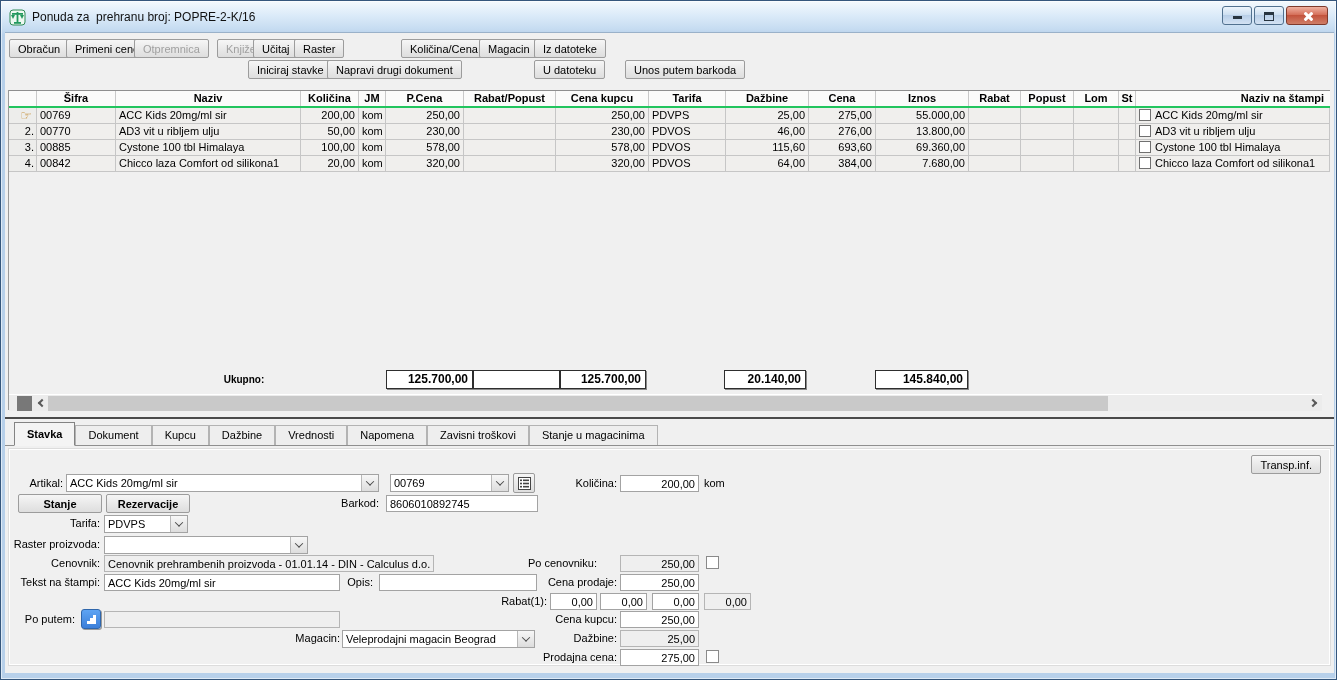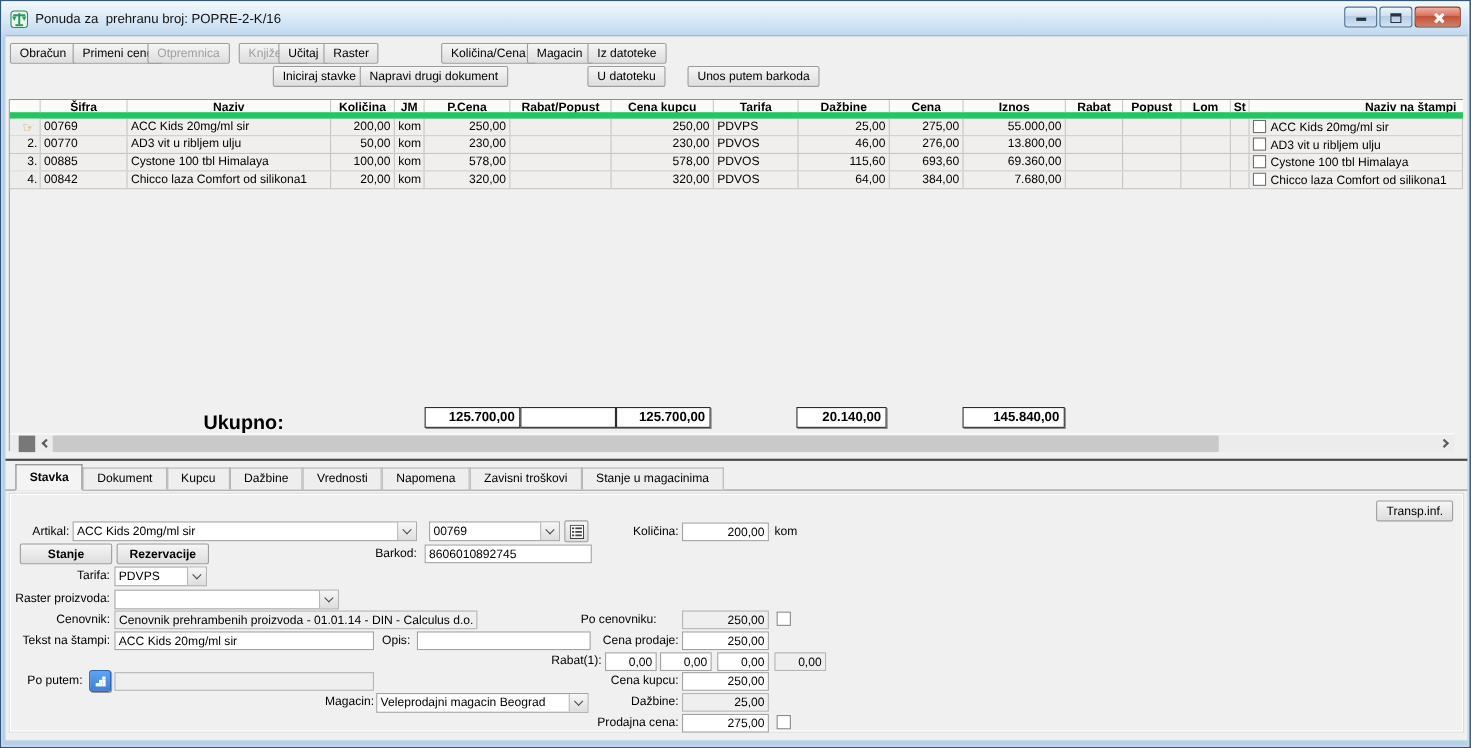--- a/index.html
+++ b/index.html
@@ -36,33 +36,33 @@
   .btn { display:inline-flex; align-items:center; justify-content:center; padding:2px 8px; height:19px;
     background:linear-gradient(#f6f6f6,#e7e7e7 60%,#dedede); border:1px solid #9c9c9c; border-radius:2px;
     font-size:11px; cursor:default; white-space:nowrap; }
   .trow .btn { position:absolute; top:0; }
   .btn.dis { color:#a0a0a0;padding-left:8px; }
   .btn.bold { font-weight:bold; }
 
   
   .edge-line { position:absolute; left:3px; top:57px; width:1px; height:320px; background:#9a9a9a; }
   .grid-table { position:absolute; left:4px; top:57px; width:1321px; border-top:1px solid #8f8f8f; }
-  .g-head { display:flex; height:17px; background:#fbfbfa; border-bottom:6px solid #22c55e; }
+  .g-head { display:flex; height:17px; background:#fbfbfa; border-bottom:2px solid #22c55e; }
   .g-hc { font-weight:bold; text-align:center; border-right:1px solid #c9c9c9; padding:1px 2px 0 2px;
     overflow:hidden; white-space:nowrap; flex:none; }
   .g-hc:last-child { border-right:none; text-align:right; padding-right:6px; }
   .g-row { display:flex; height:16px; background:#f0efed; border-bottom:1px solid #c6c6c6; }
   .g-c { flex:none; border-right:1px solid #c6c6c6; padding:1px 3px 0 3px; overflow:hidden; white-space:nowrap; }
   .g-c.a-right { text-align:right; }
   .g-num { background:#ededeb; text-align:right; padding-right:2px; }
   .hand { color:#c89442; font-size:13px; line-height:13px; display:inline-block; transform:translate(-2px,0); }
   .cb { display:inline-block; width:12px; height:12px; background:#fff; border:1px solid #707070; vertical-align:-2px; margin-right:4px; }
 
   
-  .totals-label { position:absolute; left:180px; top:341px; width:118px; text-align:left; font-weight:bold; font-size:18px; }
+  .totals-label { position:absolute; left:180px; top:341px; width:118px; text-align:center; font-weight:bold; font-size:10px; }
   .tot-box { position:absolute; top:337px; height:19px; background:#fff; border:1px solid #2e2e2e;
     box-shadow:1px 1px 0 #8a8a8a; font-weight:bold; font-size:12px; text-align:right; padding:1px 4px 0 2px; }
 
   
   .hscroll { position:absolute; left:4px; top:361px; width:1313px; height:17px; background:#ececec; border-top:1px solid #ffffff; display:flex; align-items:center; }
   .grip { width:15px; height:15px; background:#787878; margin-left:8px; flex:none; }
   .sarrow { width:16px; height:15px; flex:none; display:flex; align-items:center; justify-content:center; }
   .chev { width:6px; height:6px; border-left:2px solid #5a5a5a; border-bottom:2px solid #5a5a5a; display:inline-block; }
   .chev.l { transform:rotate(45deg); margin-left:3px; }
   .chev.r { transform:rotate(-135deg); margin-right:3px; }

